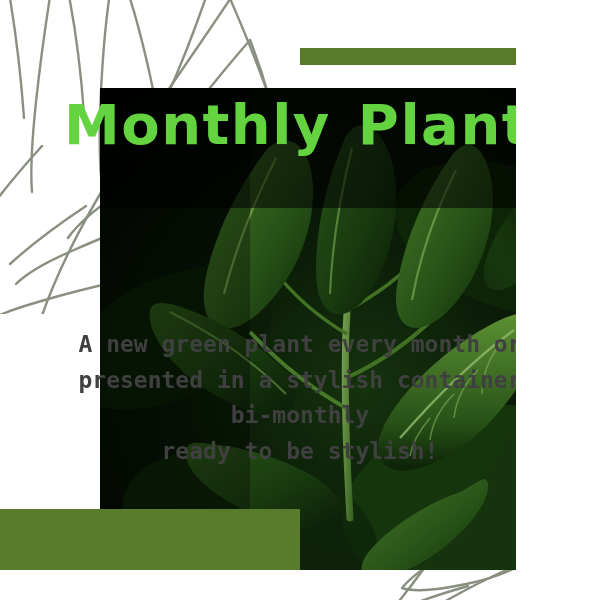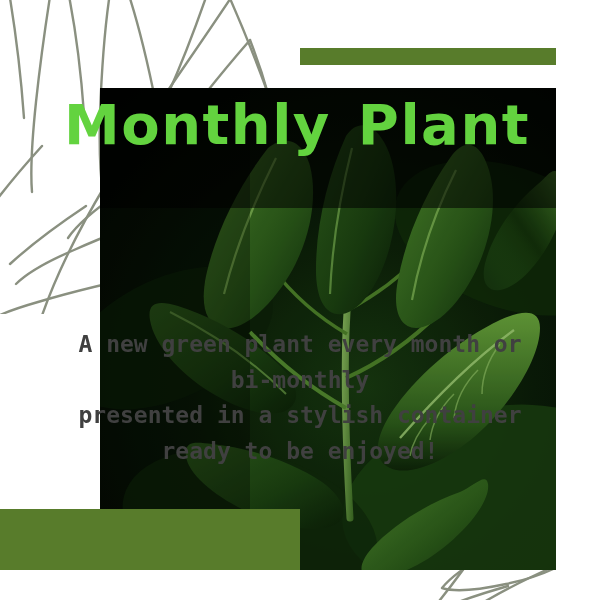--- a/index.html
+++ b/index.html
@@ -5,21 +5,21 @@
   html, body {
     margin: 0;
     padding: 0;
     background: #ffffff;
   }
   body {
     font-family: "DejaVu Sans", sans-serif;
   }
   #poster {
     position: relative;
-    width: 556px;
+    width: 516px;
     height: 600px;
     overflow: hidden;
     background: #ffffff;
   }
 
   
   .leaf-art {
     position: absolute;
     pointer-events: none;
   }
@@ -237,18 +237,18 @@
   </div>
 
   <div class="bar bar-bottom"></div>
 
   <div class="headline">
     <span class="line line1">Monthly Plant</span>
   </div>
 
   <div class="body-copy">
     <span class="line">A new green plant every month or</span>
+    <span class="line">presented in a stylish container</span>
     <span class="line">bi-monthly</span>
-    <span class="line">presented in a stylish container</span>
-    <span class="line">ready to be enjoyed!</span>
+    <span class="line">ready to be stylish!</span>
   </div>
 
 </div>
 
 </body></html>

